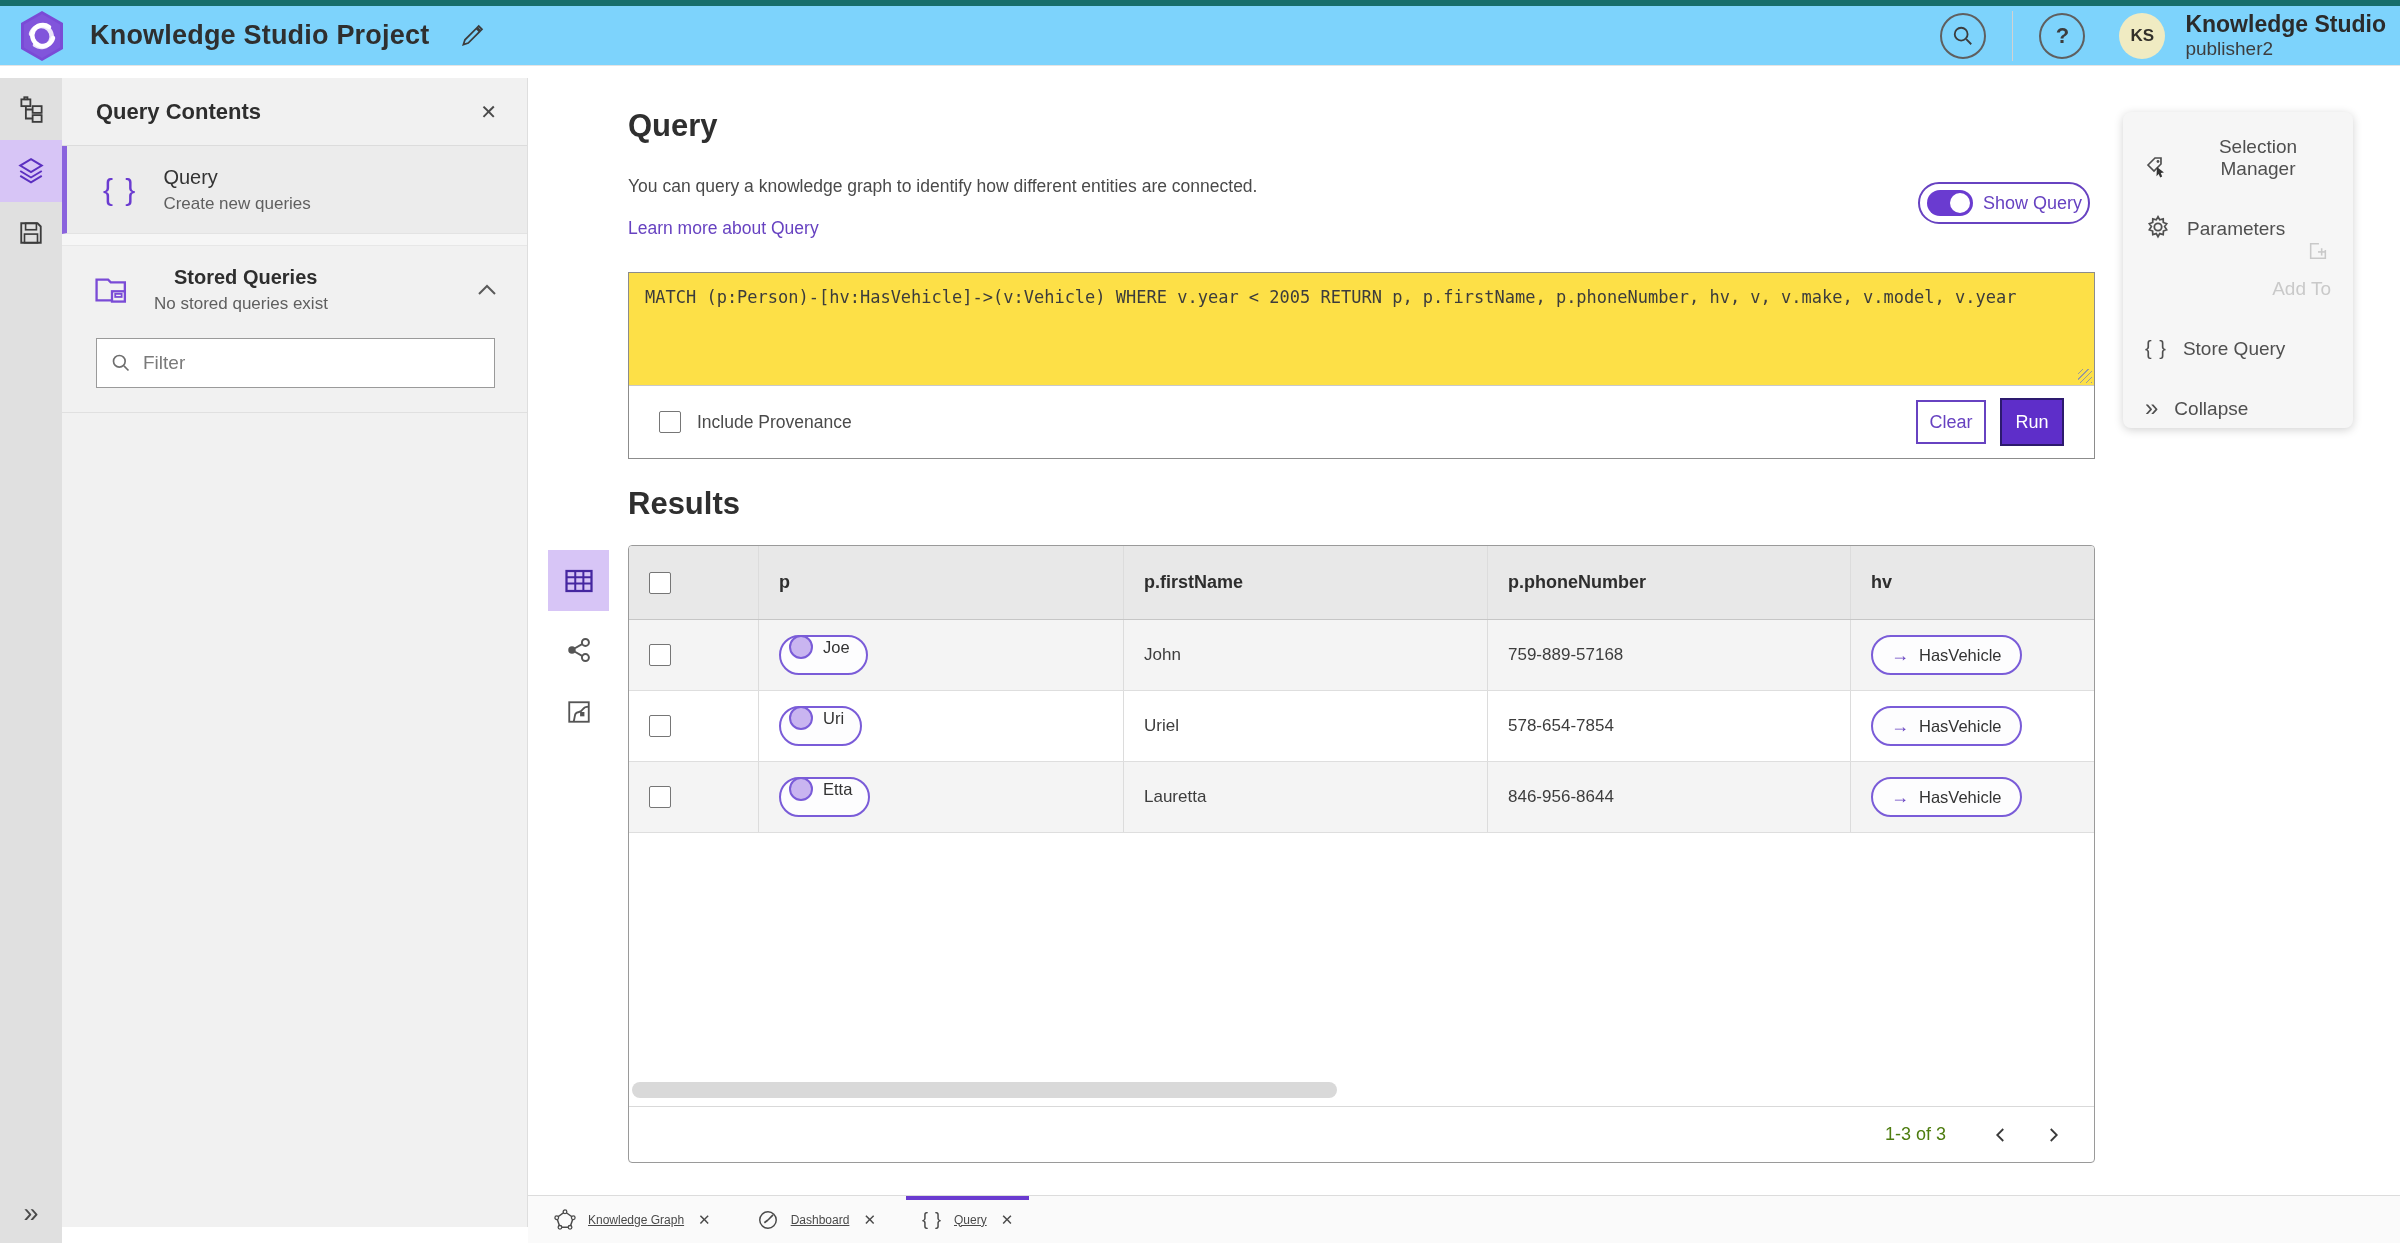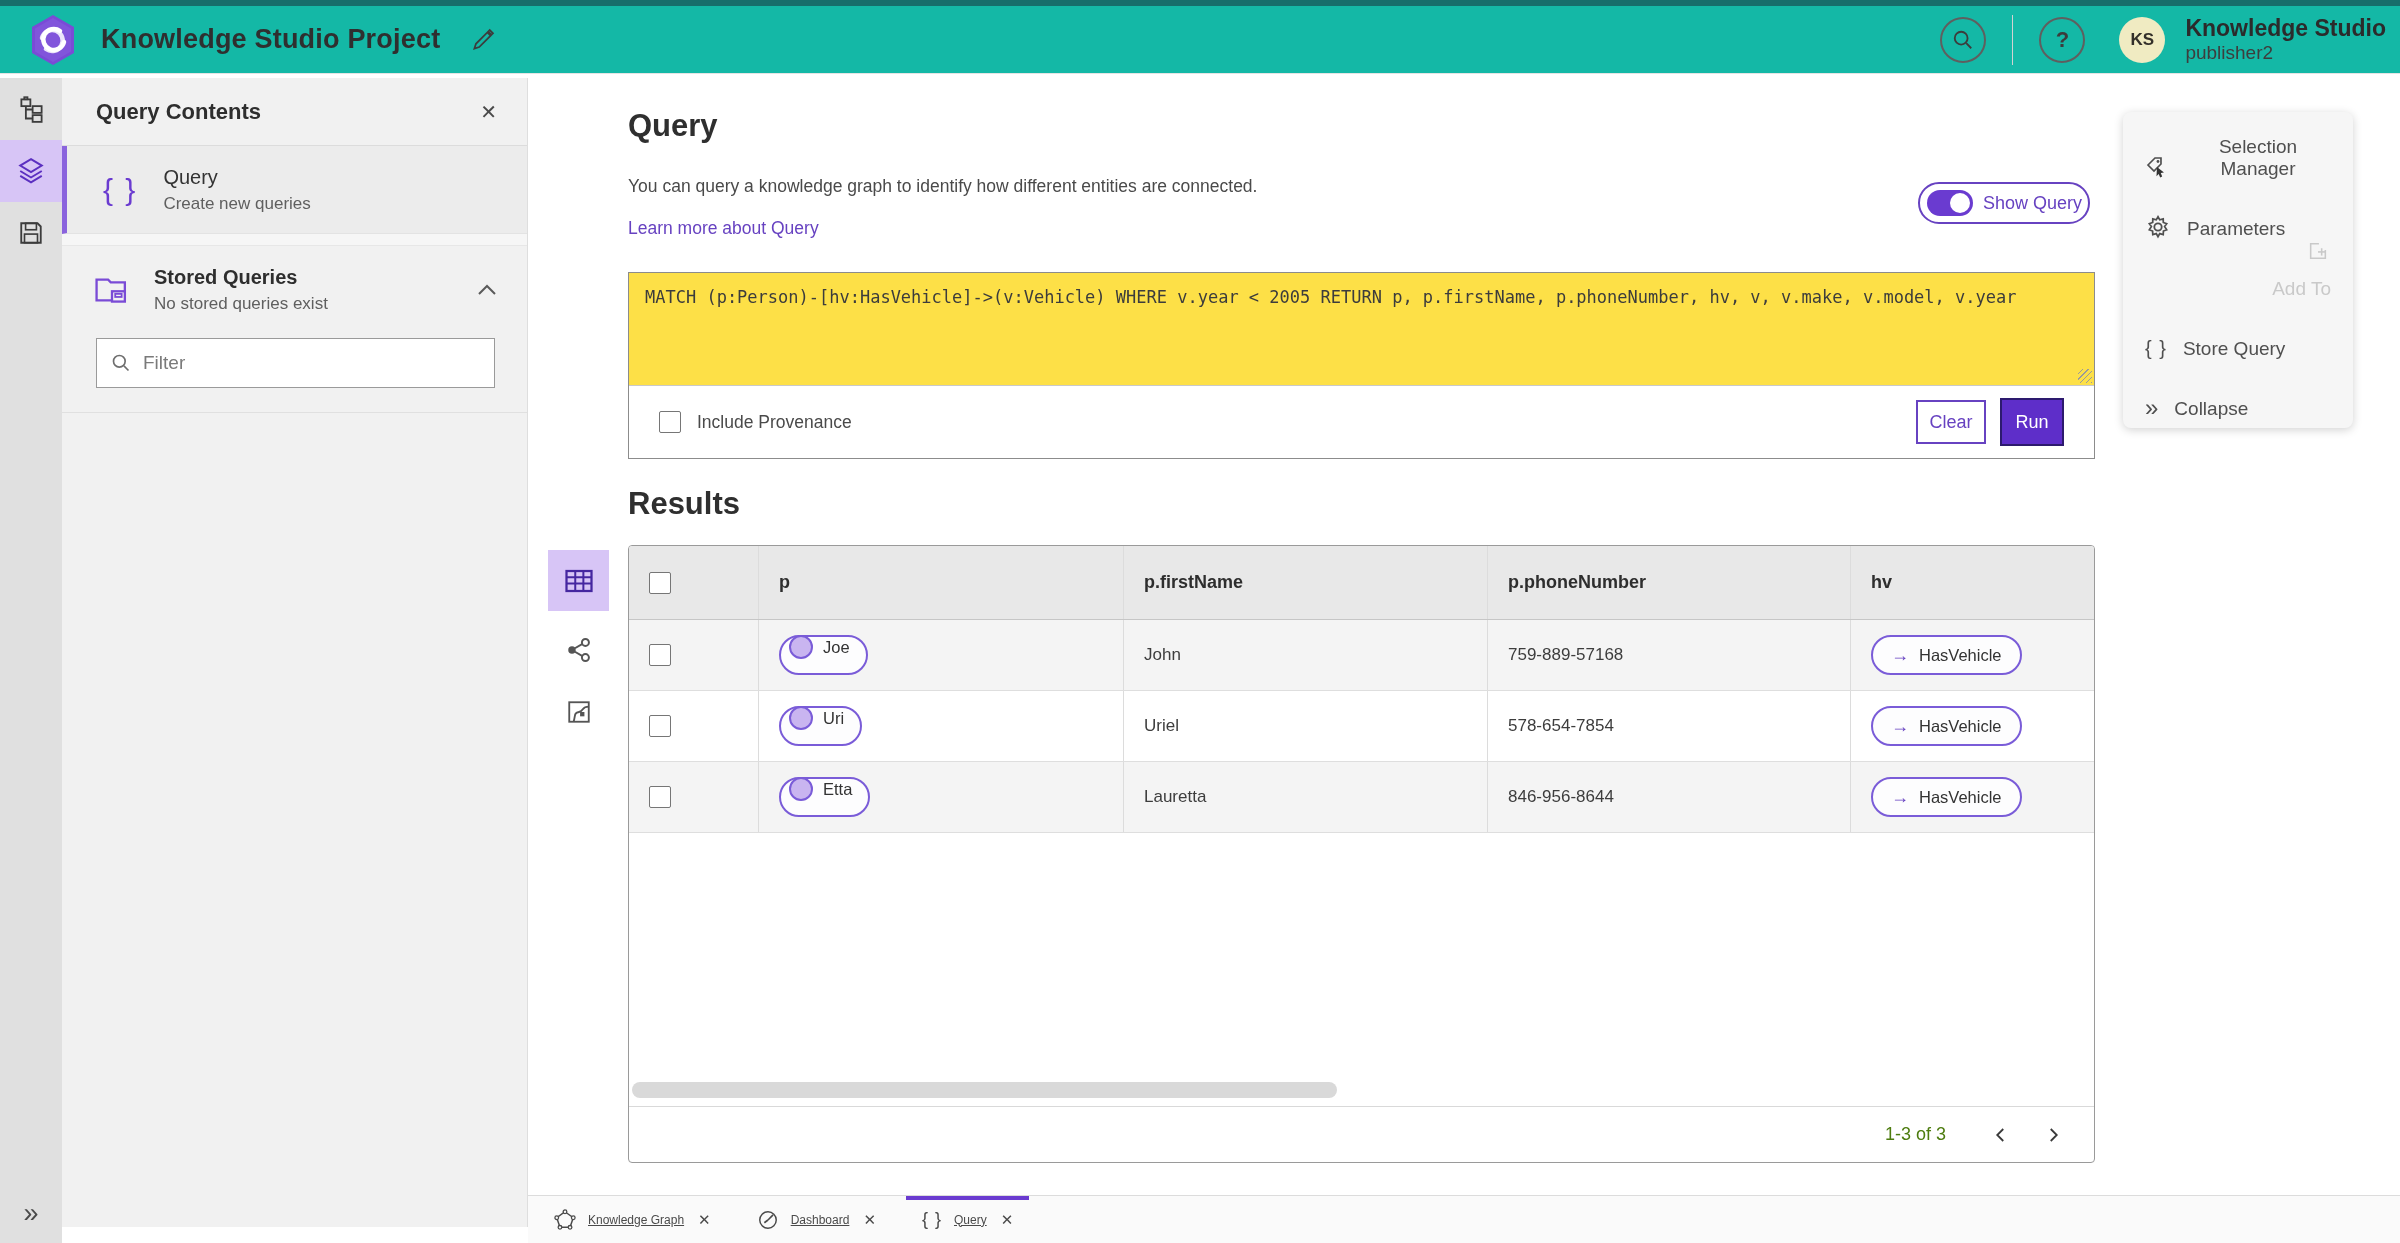--- a/index.html
+++ b/index.html
@@ -2,22 +2,22 @@
 <html><head>
 <meta charset="utf-8">
 <style>
   * { margin:0; padding:0; box-sizing:border-box; }
   html,body { width:2400px; height:1243px; }
   body { font-family:"Liberation Sans", sans-serif; background:#fff; color:#333; }
   #app { position:relative; width:2400px; height:1243px; overflow:hidden; background:#fff; }
 
   
   .top-accent { position:absolute; top:0; left:0; width:100%; height:6px; background:#176e6b; }
-  .header { position:absolute; top:6px; left:0; width:100%; height:68px; background:#14b8a6;
-            border-bottom:1px solid #e4e4e4; display:flex; align-items:center; padding:0 14px 0 29px; }
+  .header { position:absolute; top:6px; left:0; width:100%; height:60px; background:#7dd3fc;
+            border-bottom:1px solid #e4e4e4; display:flex; align-items:center; padding:0 14px 0 18px; }
   .logo { width:48px; height:52px; display:flex; align-items:center; justify-content:center; }
   .app-title { margin-left:24px; font-size:27px; font-weight:700; color:#2f2f2f; letter-spacing:.2px; }
   .edit-btn { margin-left:30px; background:none; border:none; cursor:pointer; display:flex; }
   .header-spacer { flex:1; }
   .circle-btn { width:46px; height:46px; border-radius:50%; border:2px solid #5f5f5f; background:transparent;
                 display:flex; align-items:center; justify-content:center; cursor:pointer; color:#3c3c3c;
                 font-size:22px; font-weight:700; }
   .header-divider { width:1px; height:50px; background:#d2d2d2; margin:0 26px; }
   .avatar { width:46px; height:46px; border-radius:50%; background:#f0ebc2; color:#33302a;
             display:flex; align-items:center; justify-content:center; font-size:17px; font-weight:700;
@@ -42,21 +42,21 @@
   .panel-title { flex:1; font-size:22px; font-weight:700; color:#2e2e2e; }
   .panel-close { background:none; border:none; font-size:20px; color:#4a4a4a; cursor:pointer; }
   .query-item { height:88px; display:flex; align-items:center; gap:26px; padding:0 30px 0 36px;
                 background:#ececec; border-left:5px solid #8a63dd; border-bottom:1px solid #e3e3e3; cursor:pointer; }
   .braces-icon { font-size:30px; font-weight:400; color:#6a3bd0; letter-spacing:2px; }
   .item-title { font-size:20px; color:#333; }
   .item-sub { font-size:17px; color:#5f5f5f; margin-top:5px; }
   .panel-gap { height:12px; background:#f6f6f6; border-bottom:1px solid #e7e7e7; }
   .stored-header { display:flex; align-items:center; gap:24px; padding:20px 30px 16px 32px; cursor:pointer; }
   .stored-text { flex:1; }
-  .stored-title { font-size:20px; font-weight:700; color:#2e2e2e; }
+  .stored-title { font-size:20px; font-weight:700; color:#2e2e2e;margin-left:20px; }
   .filter-box { margin:8px 32px 24px 34px; height:50px; background:#fff; border:1px solid #9a9a9a;
                 display:flex; align-items:center; padding:0 14px; gap:12px; }
   .filter-box input { border:none; outline:none; flex:1; font-size:19px; font-family:"Liberation Sans",sans-serif;
                       color:#333; background:transparent; }
   .filter-box input::placeholder { color:#7a7a7a; }
   .panel-rest { border-top:1px solid #e0e0e0; height:10px; }
 
   
   .main { position:absolute; top:78px; left:528px; right:0; bottom:48px; background:#fff; }
   .q-title { position:absolute; left:100px; top:30px; font-size:31px; font-weight:700; color:#2f2f2f; }

